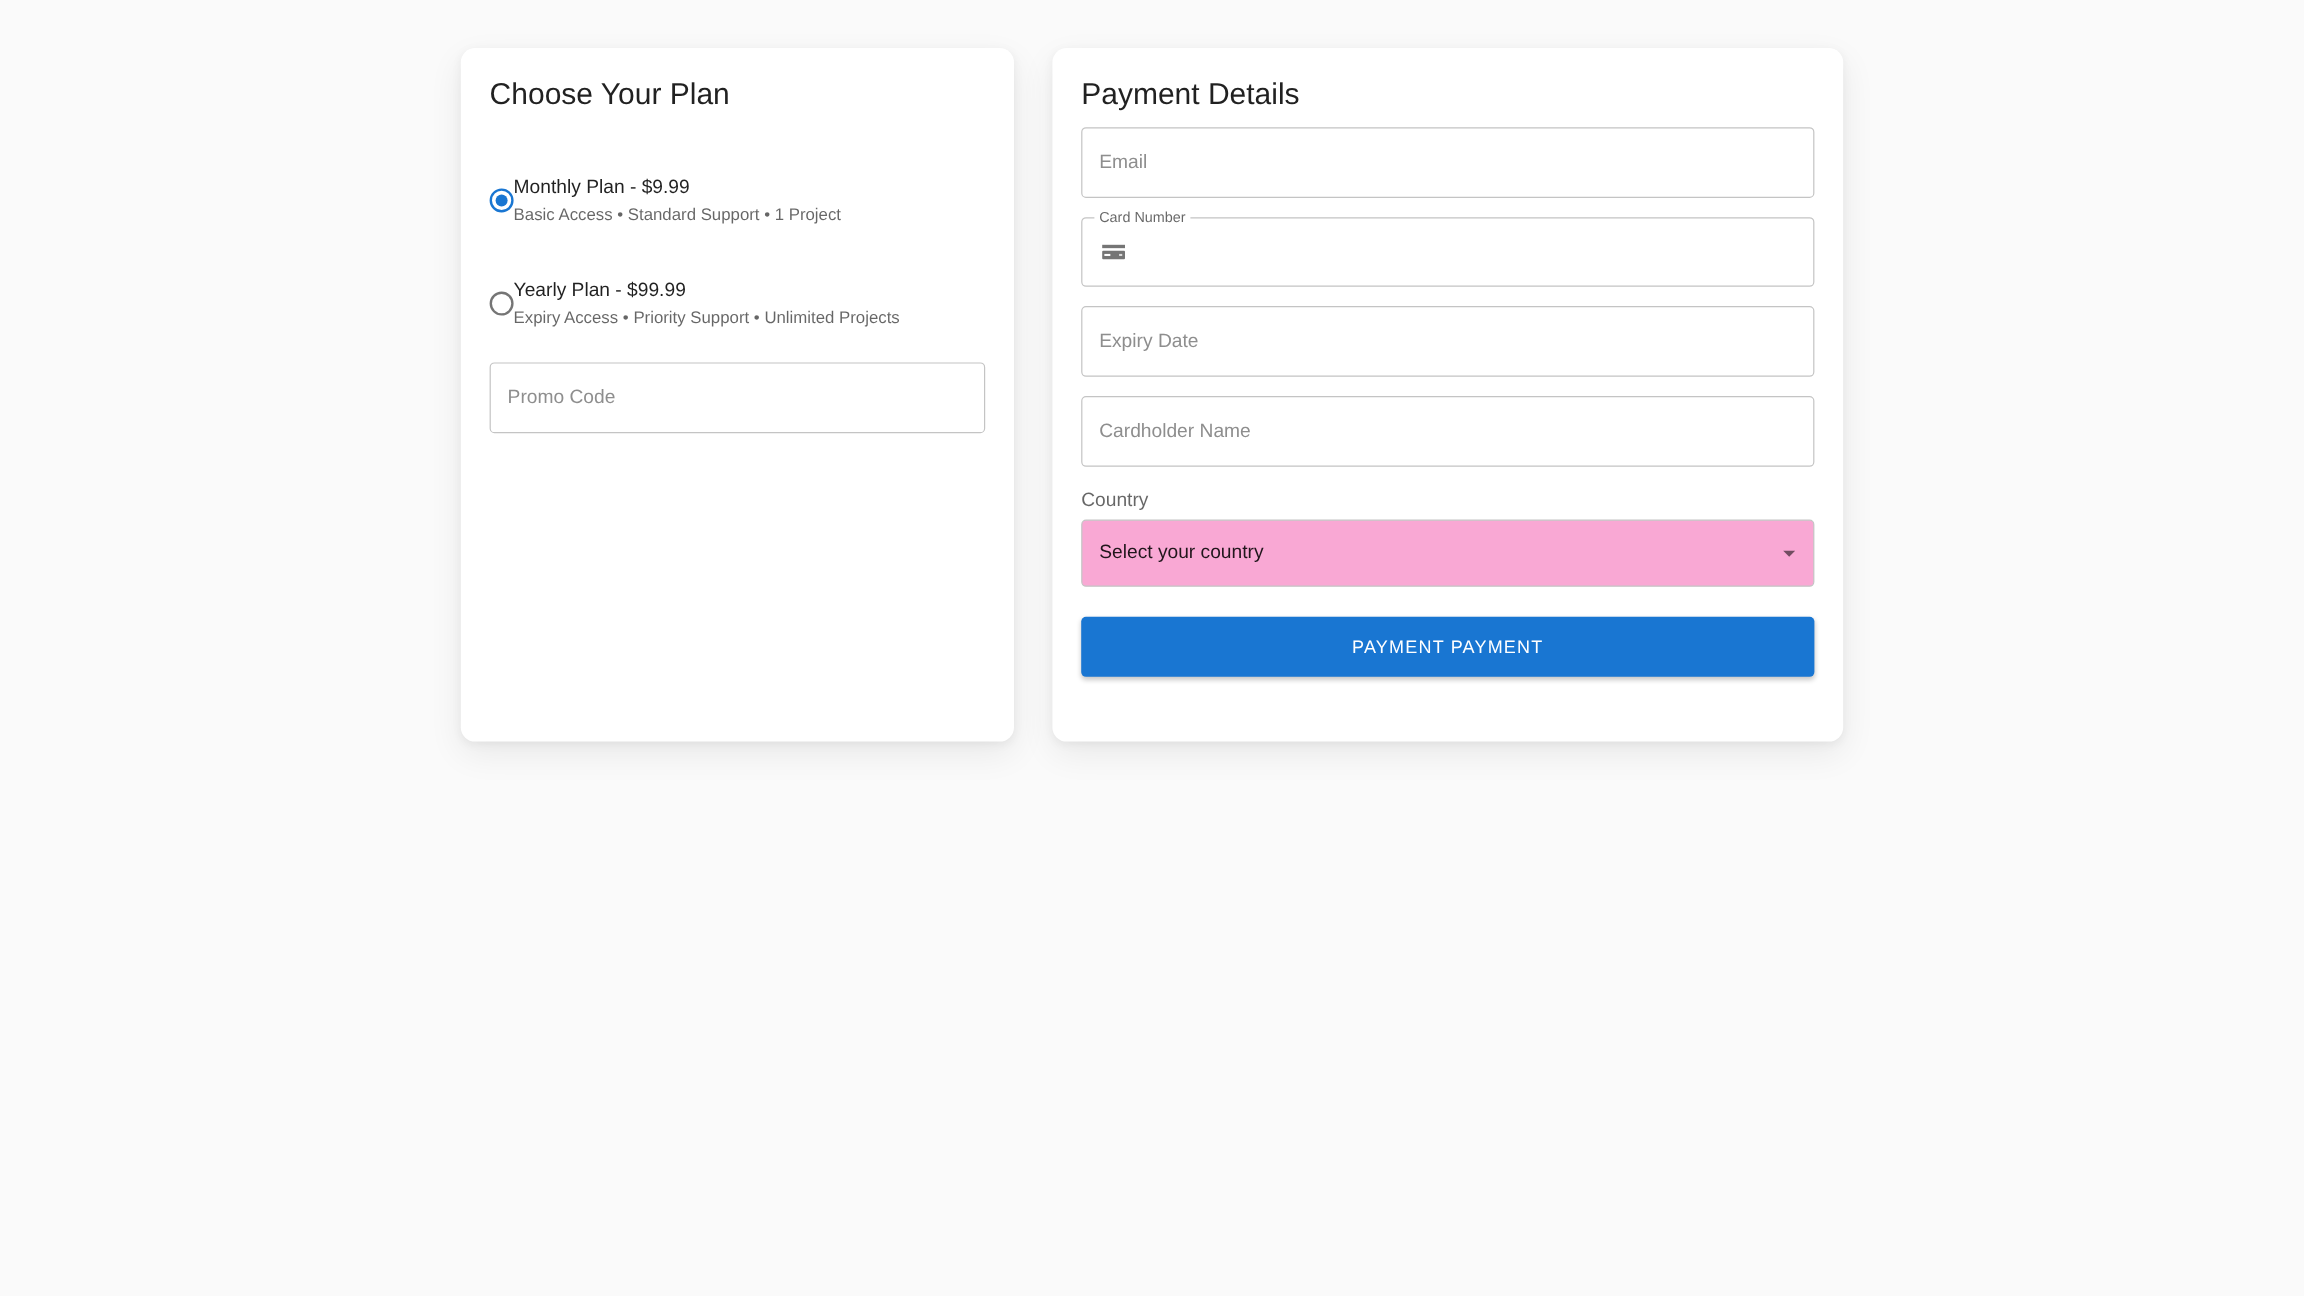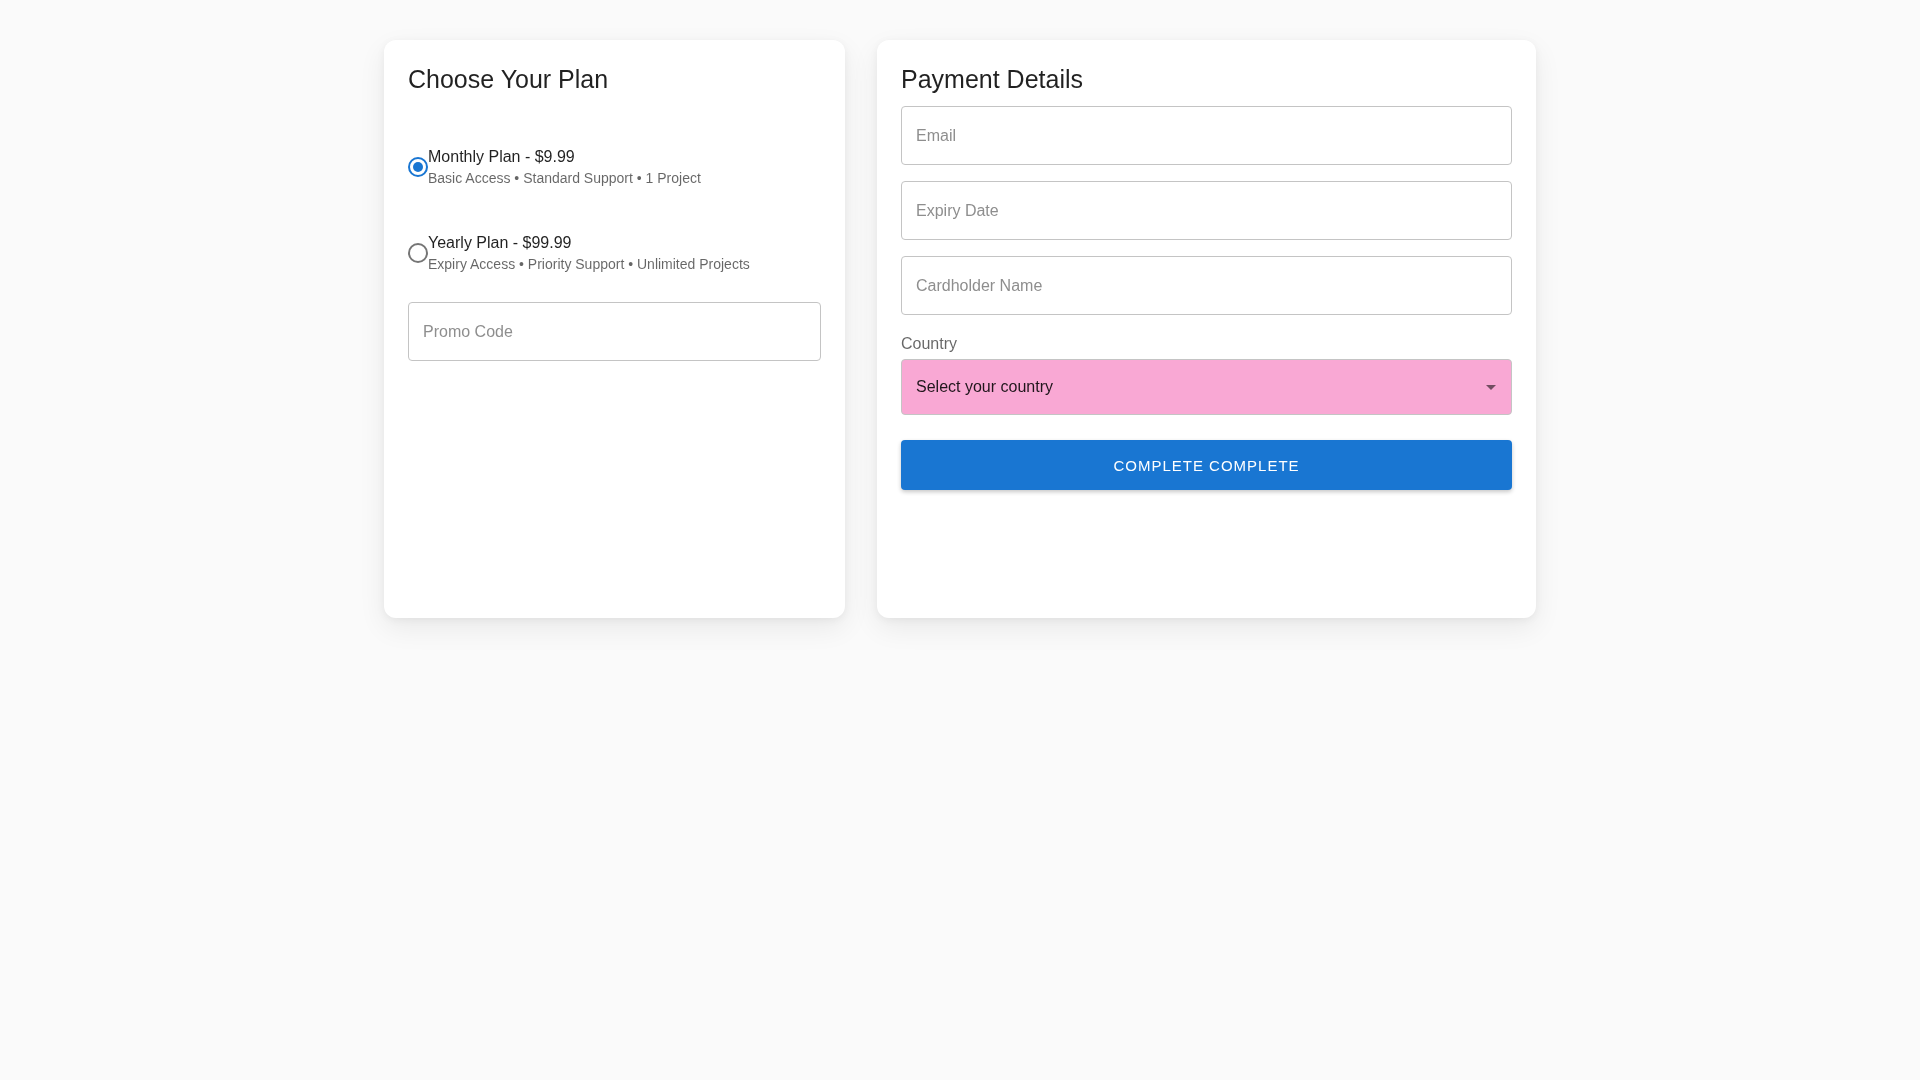--- a/index.html
+++ b/index.html
@@ -202,20 +202,32 @@
       <input class="text-input" type="text" placeholder="Promo Code" style="">
     </section>
 
     <section class="card card-payment">
       <h2 class="card-title payment-title">Payment Details</h2>
 
       <div class="field">
         <input class="text-input" type="text" placeholder="Email" style="">
       </div>
 
+      <div class="field notched">
+        <span class="notch-label">Card Number</span>
+        <span class="icon">
+          <svg width="24" height="24" viewBox="0 0 24 24">
+            <rect x="2.5" y="6" width="19" height="2.8" fill="#757575"></rect>
+            <rect x="2.5" y="11" width="19" height="7" rx="0.8" fill="#757575"></rect>
+            <rect x="4.3" y="13.6" width="5" height="1.7" fill="#ffffff"></rect>
+            <rect x="16.6" y="13.6" width="2.6" height="1.7" fill="#ffffff" opacity="0.75"></rect>
+          </svg>
+        </span>
+        <input class="inner-input" type="text" style="">
+      </div>
 
       <div class="field two-col">
         <input class="text-input" type="text" placeholder="Expiry Date" style="">
 
       </div>
 
       <div class="field">
         <input class="text-input" type="text" placeholder="Cardholder Name" style="">
       </div>
 
@@ -223,17 +235,17 @@
 
       <div class="select">
         <span class="select-value">Select your country</span>
         <span class="icon">
           <svg width="24" height="24" viewBox="0 0 24 24" fill="rgba(0,0,0,0.54)">
             <path d="M7 10l5 5 5-5z"></path>
           </svg>
         </span>
       </div>
 
-      <button class="submit-btn">COMPLETE COMPLETE</button>
+      <button class="submit-btn">PAYMENT PAYMENT</button>
     </section>
 
   </div>
 </div>
 
 </body></html>

